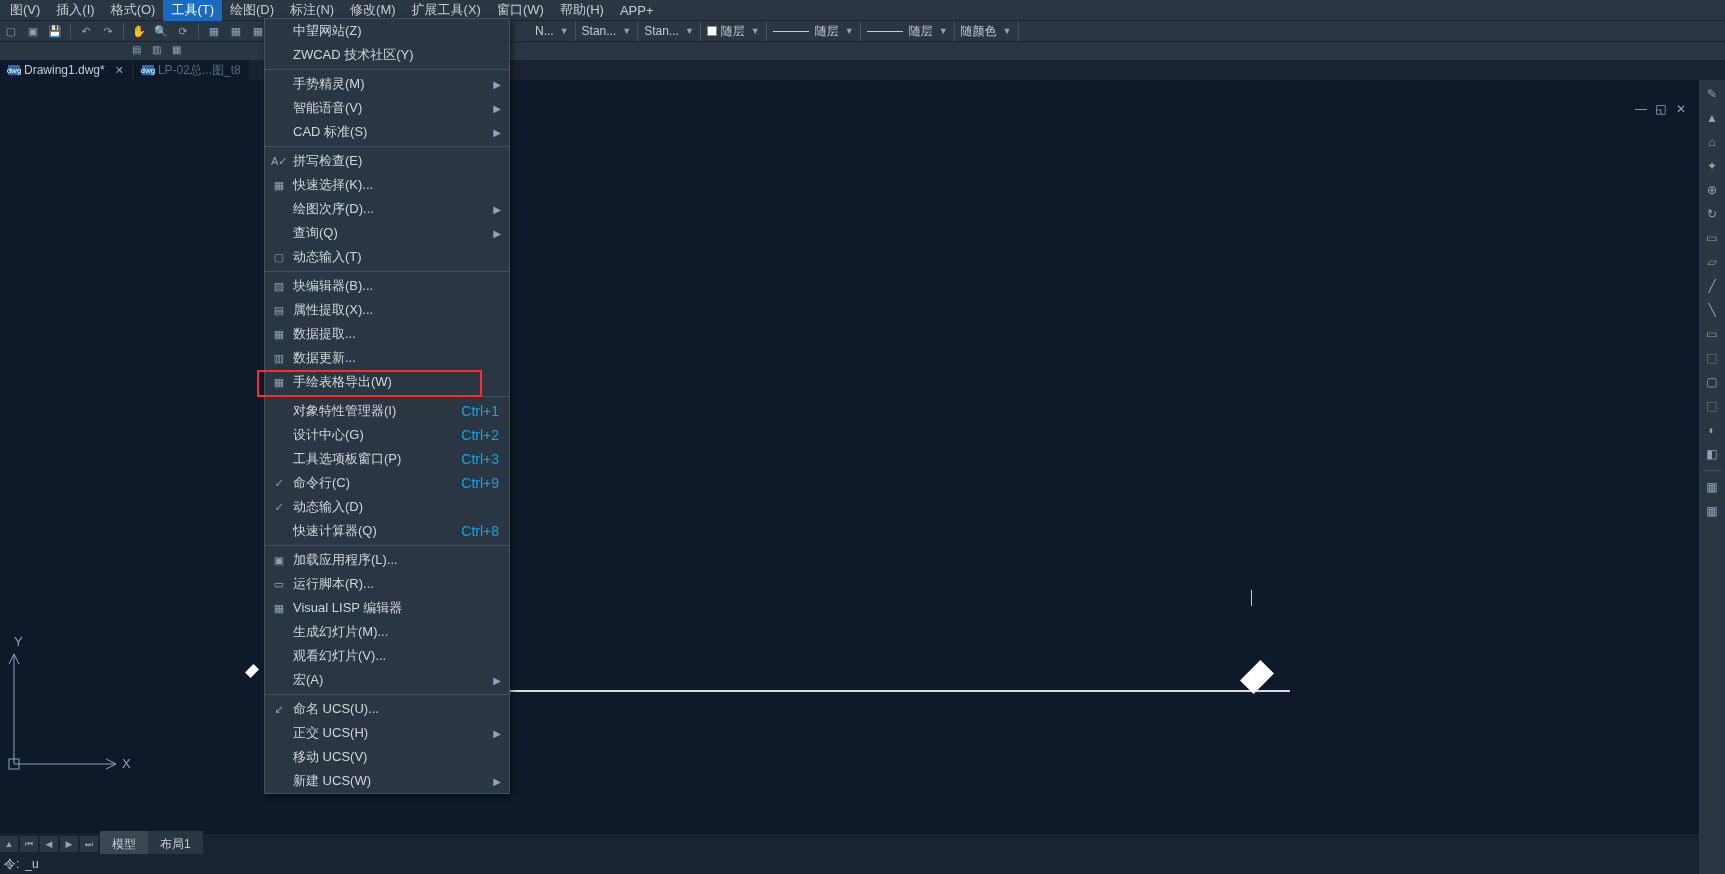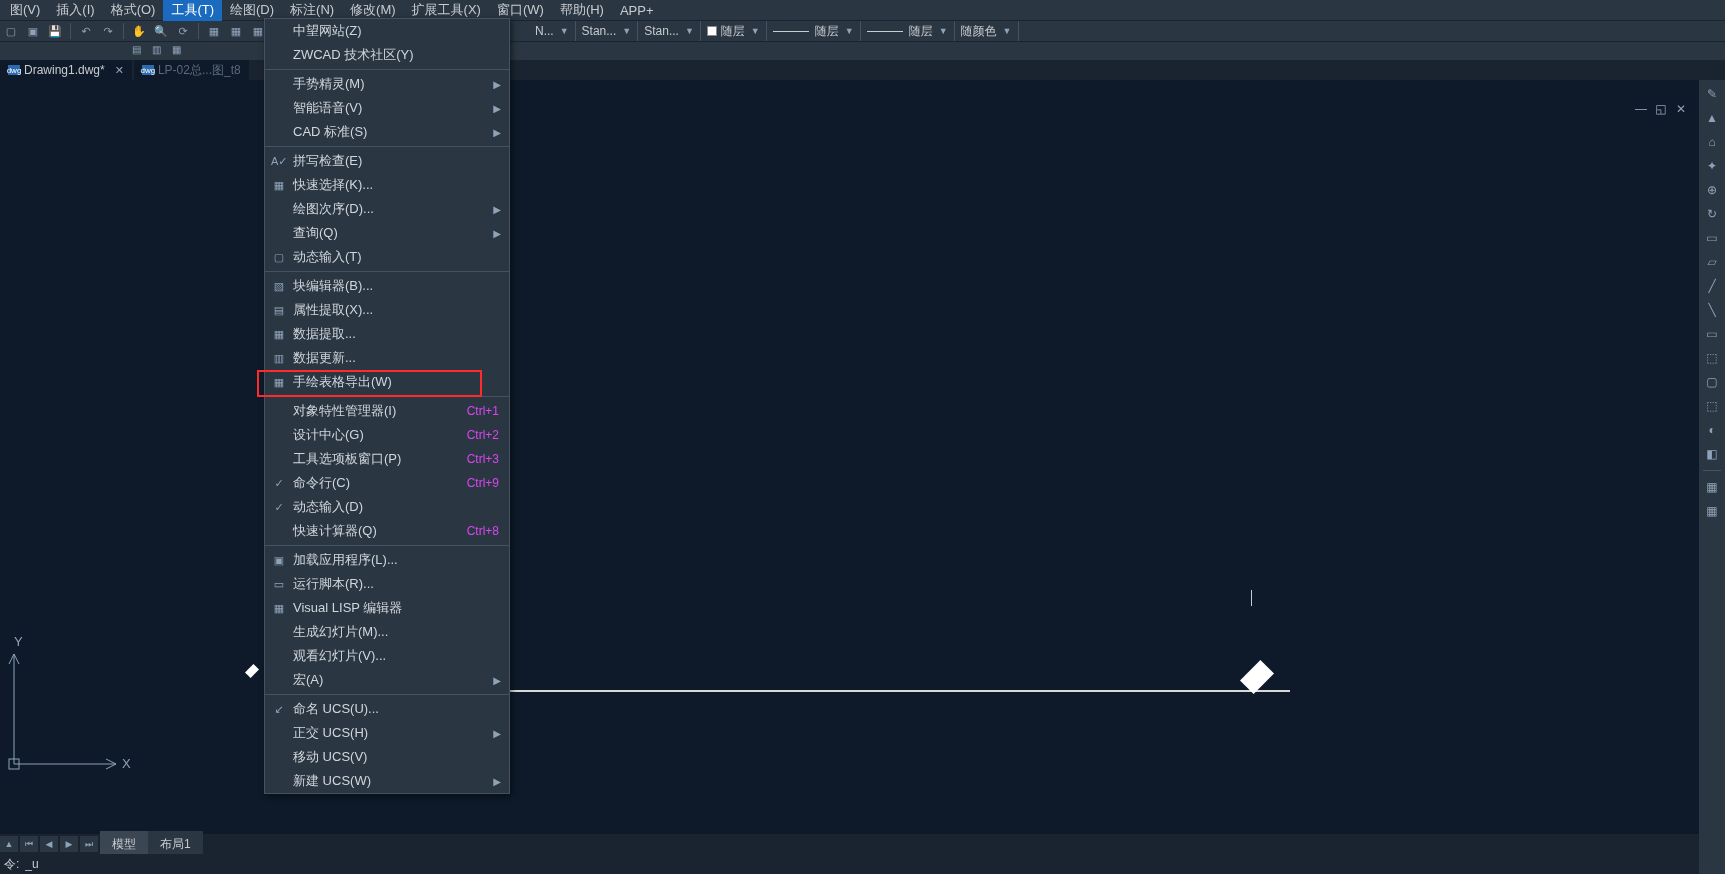--- a/index.html
+++ b/index.html
@@ -51,21 +51,21 @@
   
   .rightbar { position:absolute; right:0; top:80px; width:26px; bottom:0; background:#2a3642; display:flex; flex-direction:column; align-items:center; padding-top:4px; gap:4px; }
   .rightbar .ricon { width:20px; height:20px; display:flex; align-items:center; justify-content:center; font-size:12px; color:#8fa3b8; }
   .rightbar .rsep { width:18px; height:1px; background:#455261; margin:2px 0; }
 
   
   .dropdown { position:absolute; left:264px; top:18px; width:246px; background:#2a3642; border:1px solid #455261; box-shadow:2px 2px 6px rgba(0,0,0,.5); font-size:13px; color:#d0d6dc; z-index:50; }
   .dropdown .row { display:flex; align-items:center; height:24px; padding:0 8px 0 28px; position:relative; }
   .dropdown .row .ri { position:absolute; left:6px; width:16px; text-align:center; font-size:11px; color:#8fa3b8; }
   .dropdown .row .sub { position:absolute; right:8px; font-size:10px; color:#8fa3b8; }
-  .dropdown .row .sc { position:absolute; right:10px; font-size:12px; color:#d946ef; }
+  .dropdown .row .sc { position:absolute; right:10px; font-size:14px; color:#0ea5e9; }
   .dropdown .sep { height:1px; background:#455261; margin:2px 0; }
 
   
   .redbox { position:absolute; left:257px; top:370px; width:225px; height:27px; border:2px solid #ff2a2a; z-index:60; pointer-events:none; }
 
   
   .bottombar { position:absolute; left:0; bottom:20px; right:26px; height:20px; background:#1a2430; display:flex; align-items:center; font-size:12px; }
   .bottombar .bbtn { width:18px; height:16px; background:#2a3642; margin-right:2px; display:flex; align-items:center; justify-content:center; font-size:9px; color:#8fa3b8; }
   .bottombar .btab { padding:5px 12px; background:#2a3642; color:#c8ccd0; }
   .bottombar .btab.active { background:#3a4652; }

